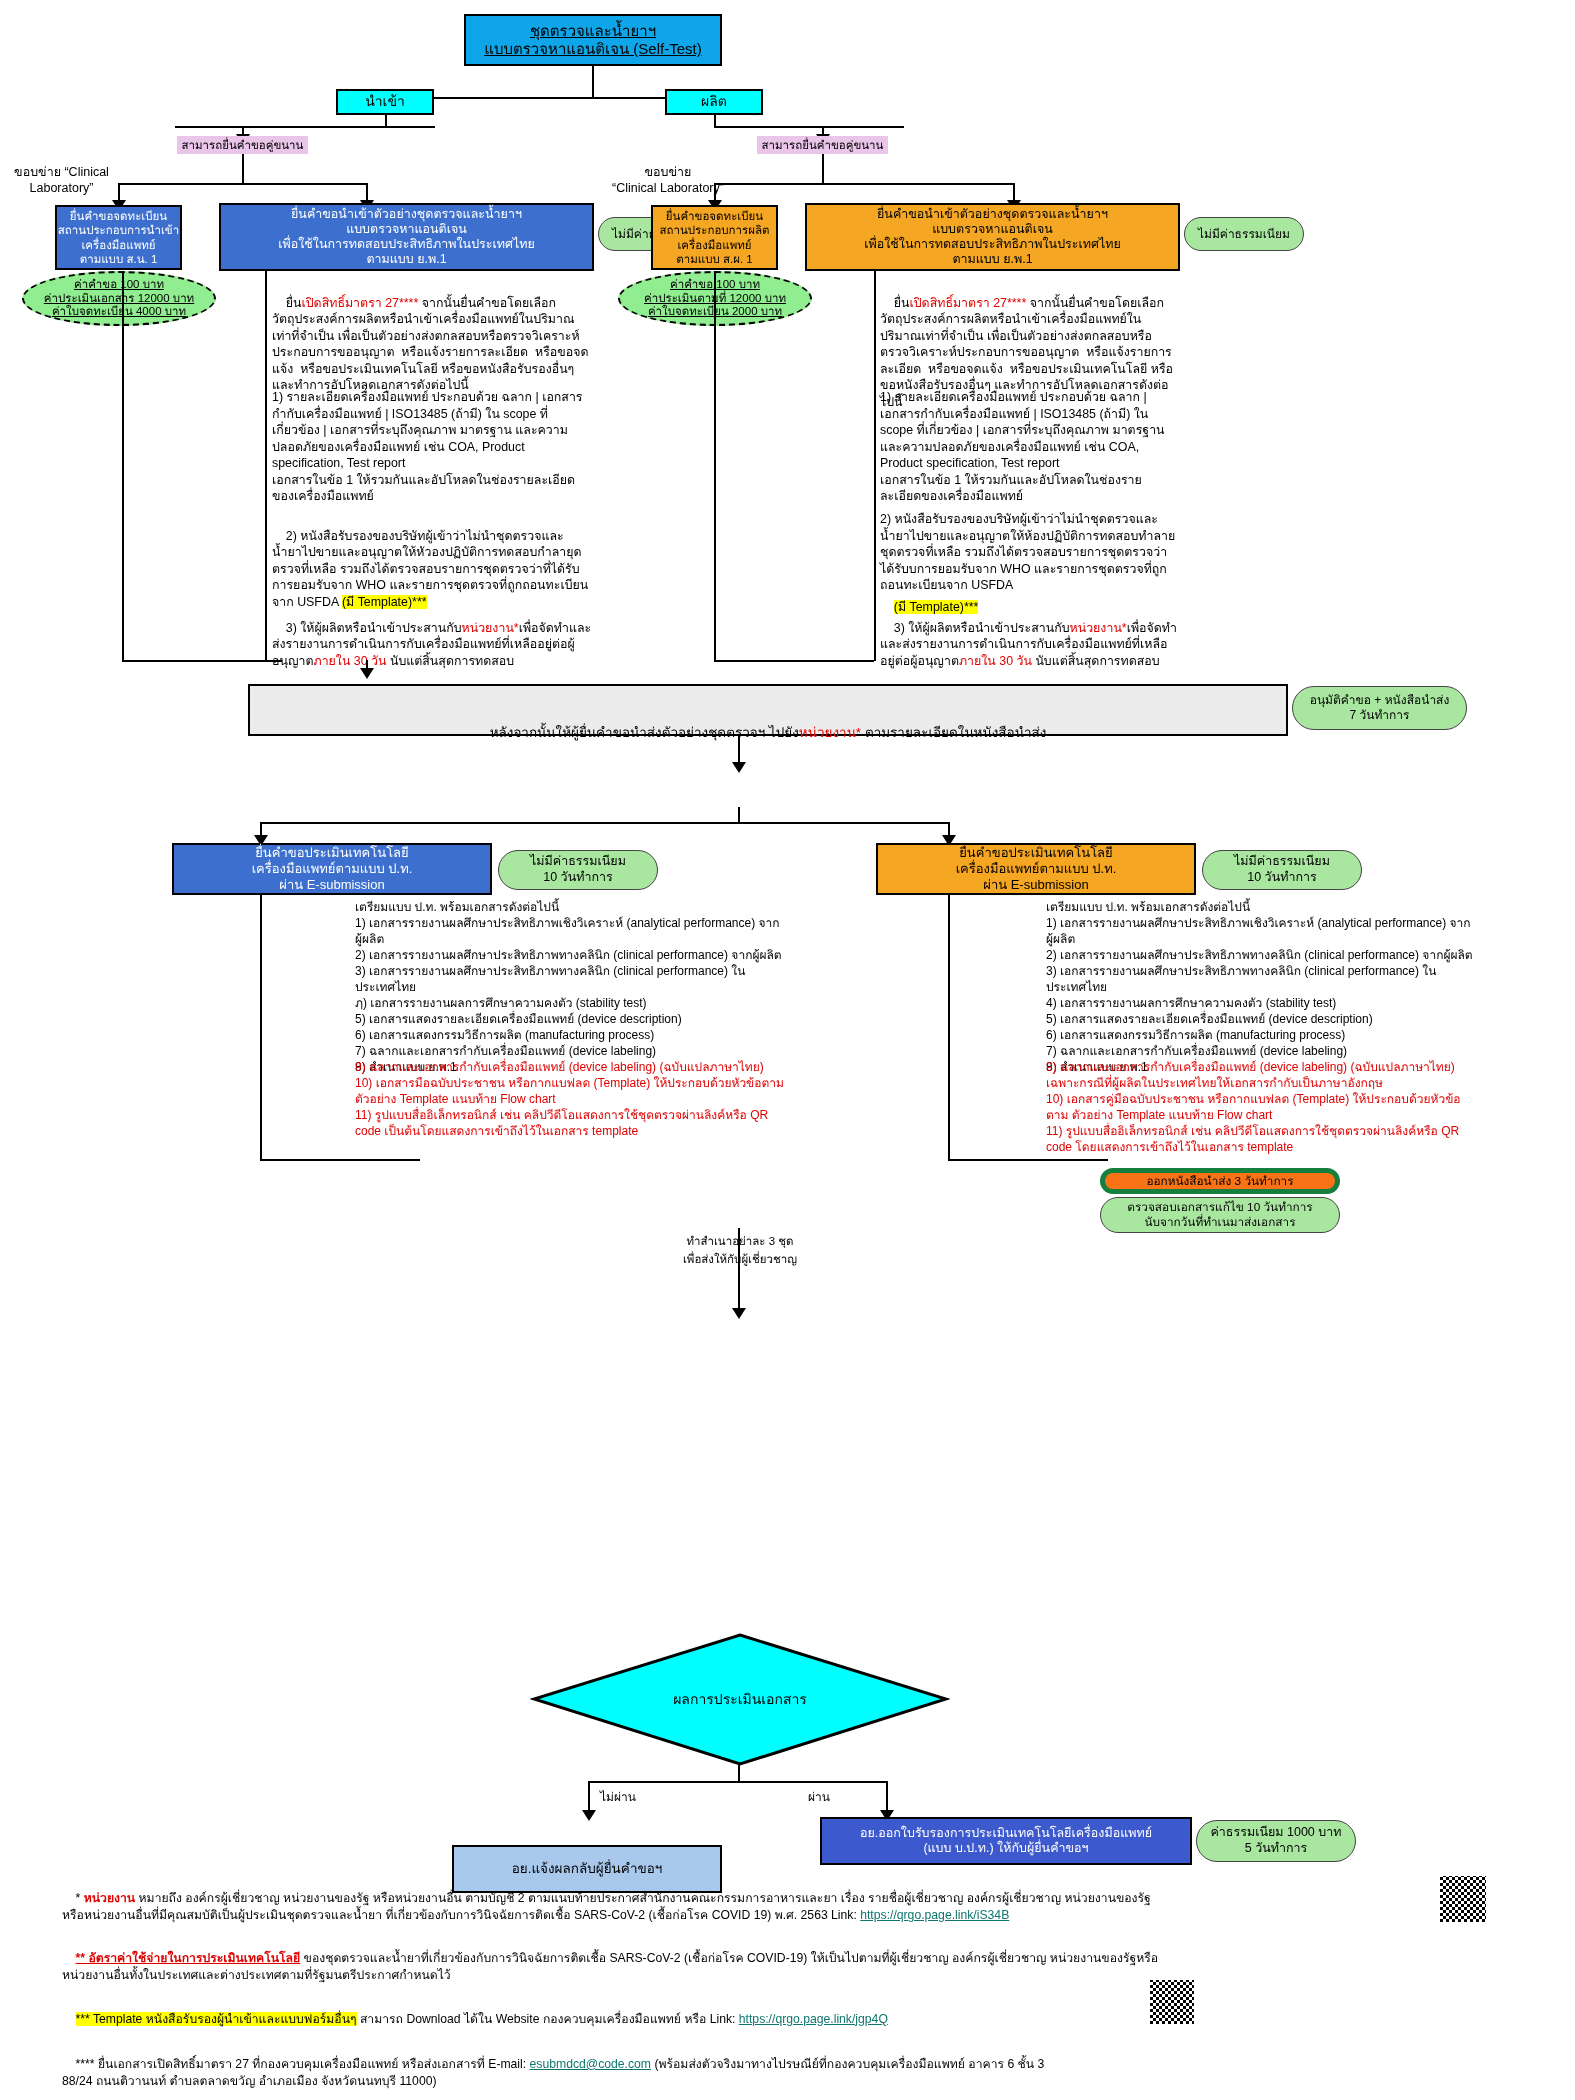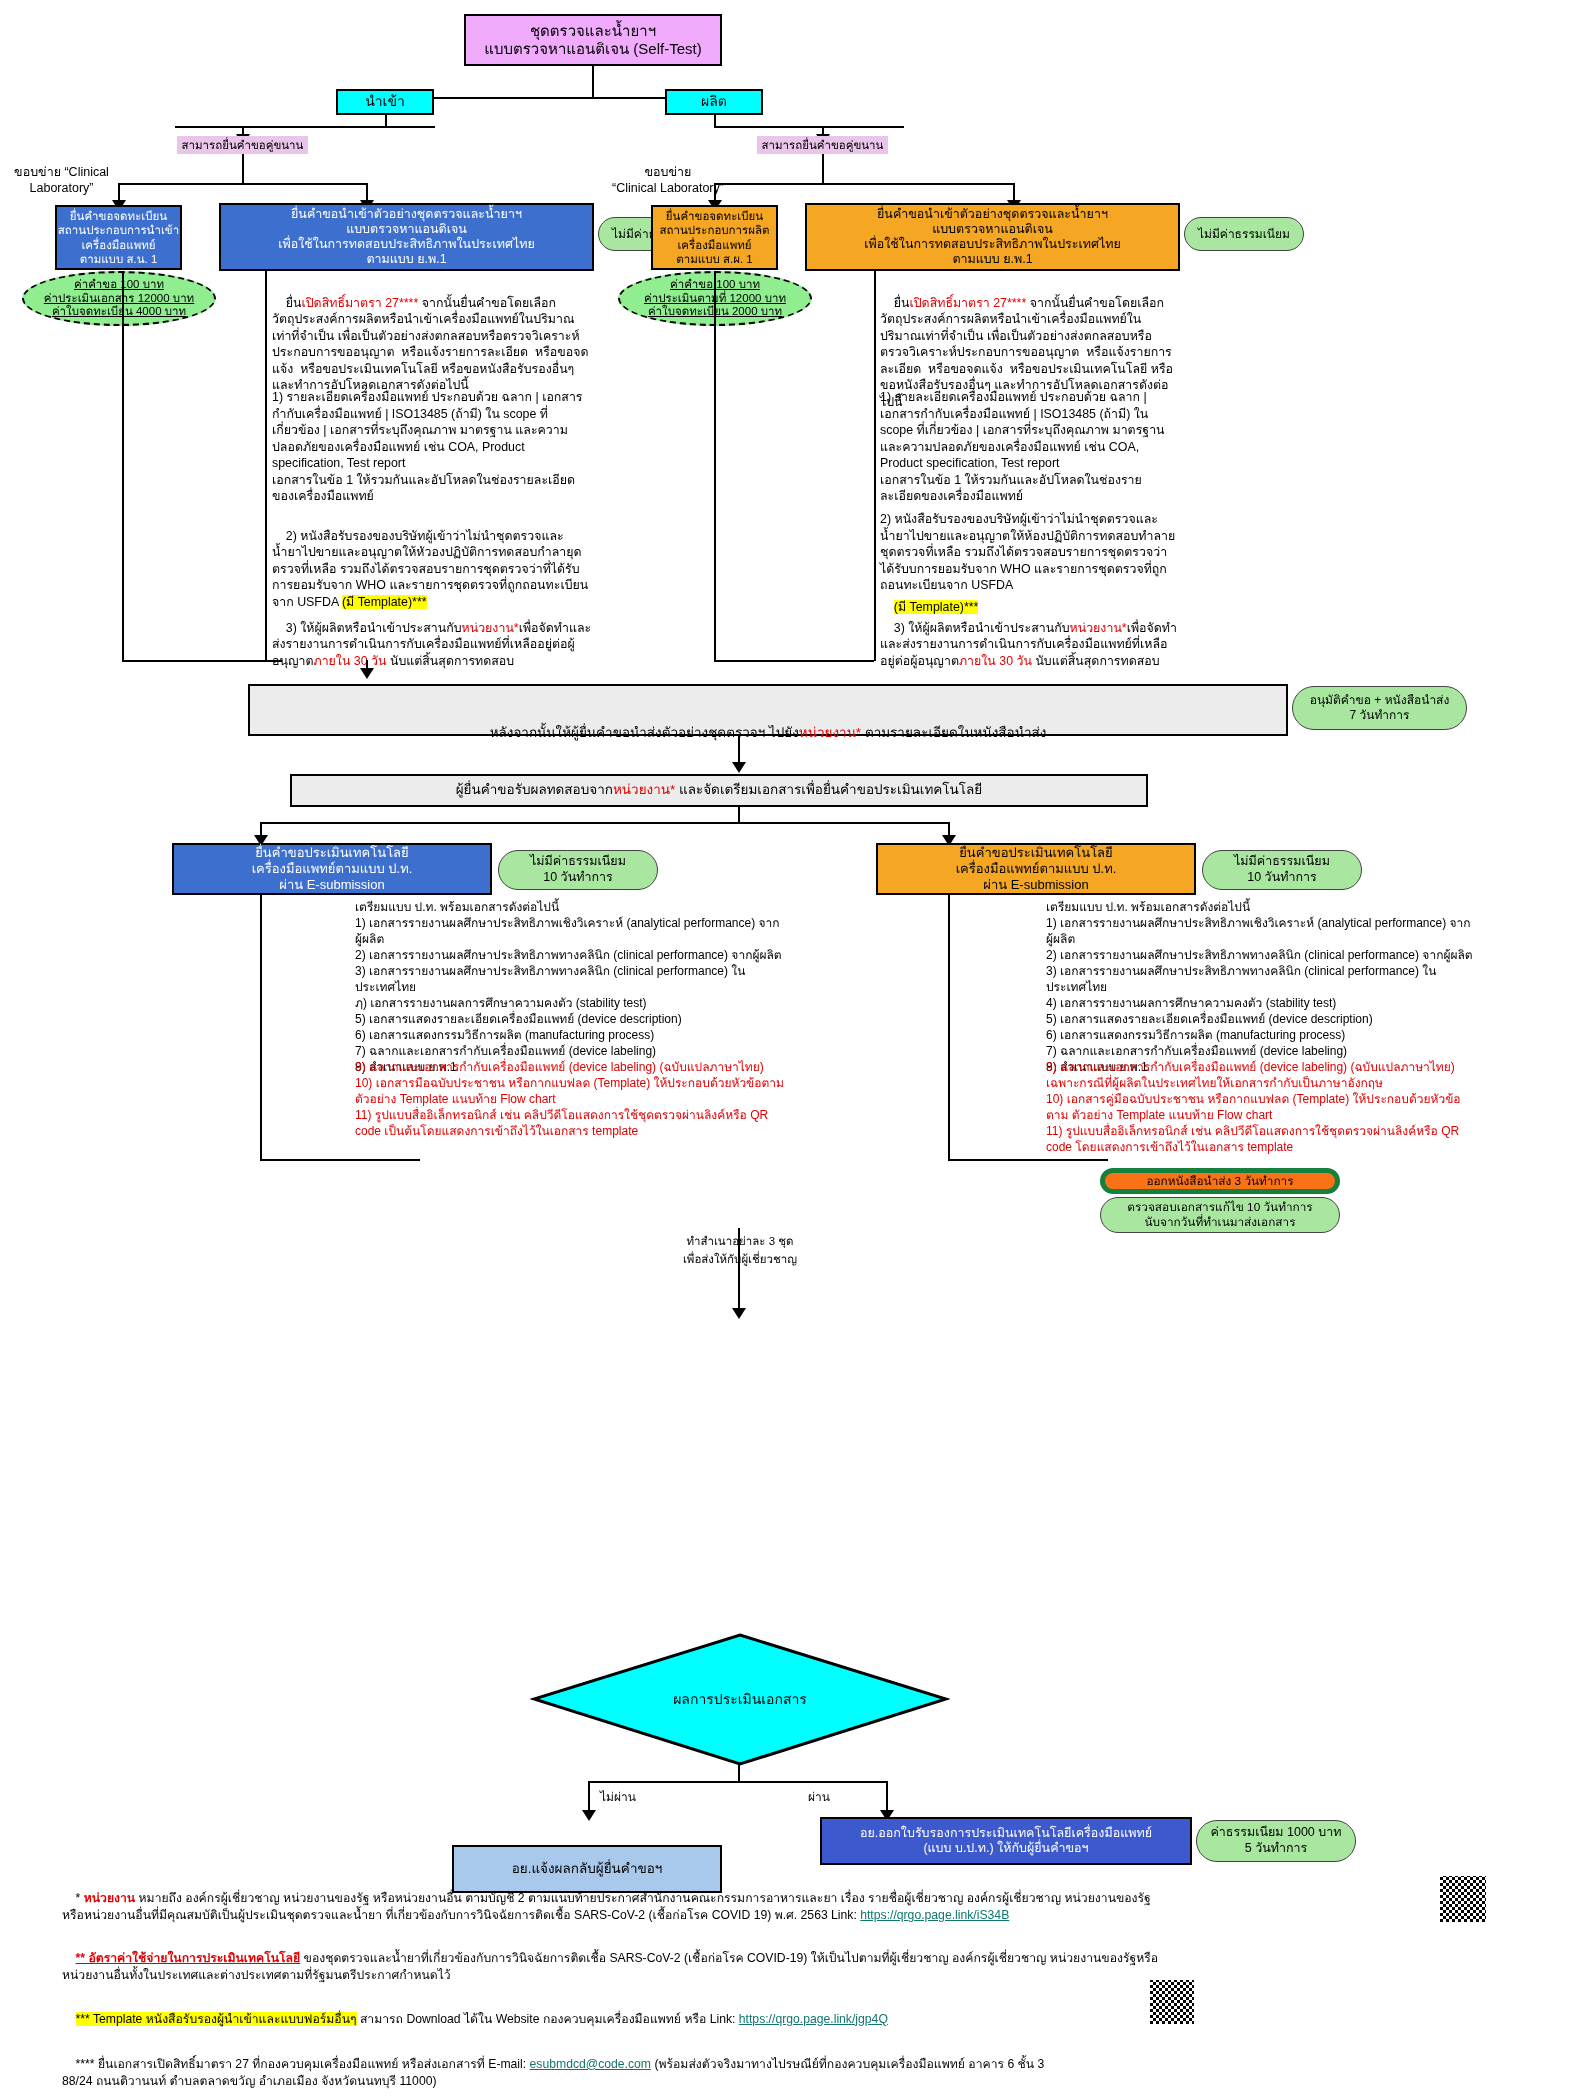--- a/index.html
+++ b/index.html
@@ -12,21 +12,21 @@
   }
   .canvas { position: relative; width: 1575px; height: 2100px; }
   .node {
     position: absolute;
     border: 2px solid #000;
     display: flex; align-items: center; justify-content: center;
     text-align: center;
     line-height: 1.22;
     white-space: pre-line;
   }
-  .purple { background: #f0abfc; }
+  .purple { background: #0ea5e9; text-decoration: underline; }
   .cyan   { background: #00ffff; }
   .pinkband { background: #eac5ea; border: none; }
   .blue   { background: #3d70ce; color: #fff; }
   .orange { background: #f5a623; color: #000; }
   .gray   { background: #ececec; }
   .navy   { background: #3d59ce; color: #fff; }
   .lightblue { background: #a8c8ec; color: #000; }
   .green-oval {
     position: absolute; background: #90ee90; border: 2px dashed #000;
     border-radius: 50%/50%;
@@ -201,23 +201,20 @@
     <div style="text-align:center;">
       <span>หลังจากนั้นให้ผู้ยื่นคำขอนำส่งตัวอย่างชุดตรวจฯ ไปยัง</span><span class="red">หน่วยงาน*</span><span> ตามรายละเอียดในหนังสือนำส่ง</span>
     </div>
   </div>
   <div class="green-round" style="left:1292px; top:686px; width:175px; height:44px; font-size:12px;">อนุมัติคำขอ + หนังสือนำส่ง
 7 วันทำการ</div>
 
   <div class="ln vl" style="left:738px; top:736px; height:30px;"></div>
   <div class="arrow" style="left:732px; top:762px;"></div>
 
-  <div class="node gray" style="left:290px; top:774px; width:858px; height:33px; font-size:13.5px;">
-    <span><span>ผู้ยื่นคำขอรับผลทดสอบจาก</span><span class="red">หน่วยงาน*</span><span> และจัดเตรียมเอกสารเพื่อยื่นคำขอประเมินเทคโนโลยี</span></span>
-  </div>
 
   <div class="ln vl" style="left:738px; top:807px; height:16px;"></div>
   <div class="ln hl" style="left:260px; top:822px; width:690px;"></div>
   <div class="ln vl" style="left:260px; top:822px; height:16px;"></div>
   <div class="arrow" style="left:254px; top:835px;"></div>
   <div class="ln vl" style="left:948px; top:822px; height:16px;"></div>
   <div class="arrow" style="left:942px; top:835px;"></div>
 
   <div class="node blue" style="left:172px; top:843px; width:320px; height:52px; font-size:13px;">ยื่นคำขอประเมินเทคโนโลยี
 เครื่องมือแพทย์ตามแบบ ป.ท.

